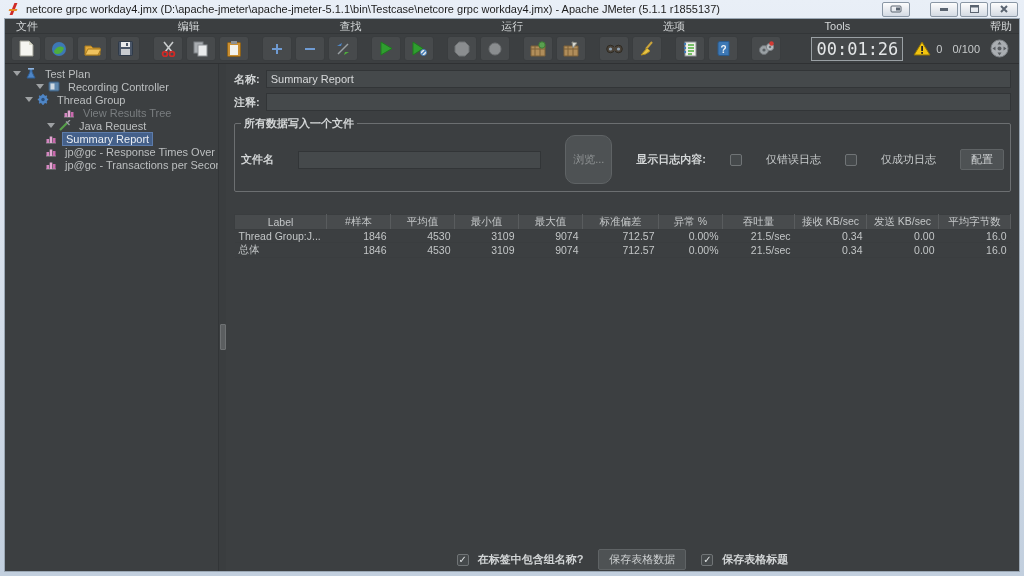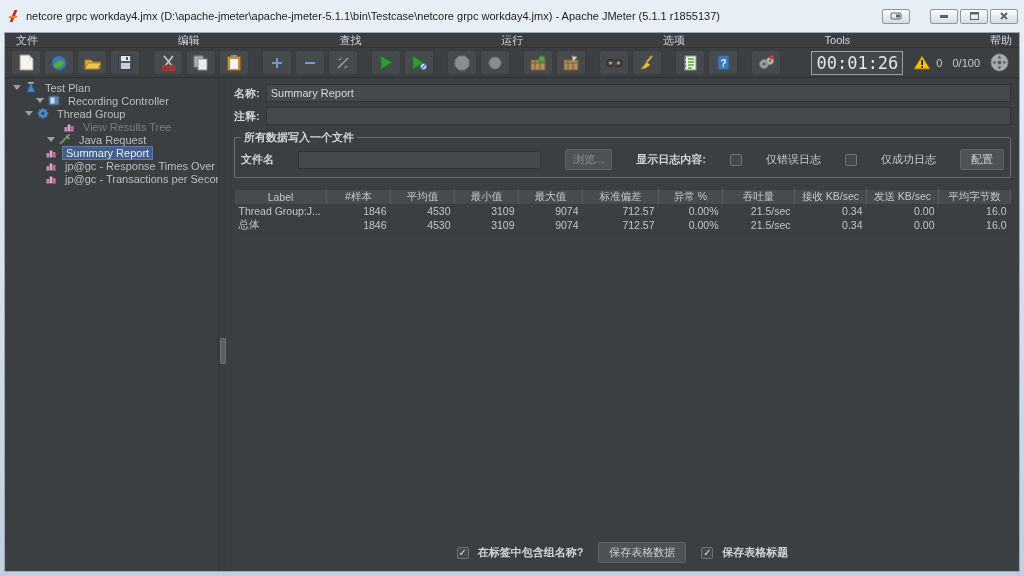--- a/index.html
+++ b/index.html
@@ -3,21 +3,21 @@
 <meta charset="utf-8">
 <style>
   * { margin:0; padding:0; box-sizing:border-box; }
   html,body { width:1024px; height:576px; overflow:hidden; }
   body { font-family:"Liberation Sans","DejaVu Sans",sans-serif; font-size:11px; background:#bfccda; }
 
   .window { width:1024px; height:576px; display:flex; flex-direction:column;
             background:linear-gradient(#e9eff7,#c2cfde); padding:0 4px 4px 4px; }
 
   
-  .titlebar { height:32px; display:flex; align-items:center; gap:6px; padding:0 2px; }
+  .titlebar { height:18px; display:flex; align-items:center; gap:6px; padding:0 2px; }
   .title-text { color:#1c1c1c; font-size:11px; white-space:nowrap; overflow:hidden; flex:1; }
   .win-btns { display:flex; gap:2px; align-items:center; }
   .win-btn { width:28px; height:15px; background:linear-gradient(#fdfdfd,#d4dbe4); border:1px solid #8a97a5;
              border-radius:2px; display:flex; align-items:center; justify-content:center;
              color:#5a6470; font-size:9px; line-height:1; }
   .win-btn.lone { margin-right:18px; }
   .jmeter-logo { width:14px; height:14px; position:relative; }
   .jmeter-logo:before { content:""; position:absolute; left:6px; top:1px; width:3px; height:12px;
                         background:#cf2a27; transform:skewX(-22deg); }
   .jmeter-logo:after { content:""; position:absolute; left:3px; top:7px; width:8px; height:2px; background:#e88c23; transform:skewX(-22deg); }
@@ -57,41 +57,41 @@
   .tree-row.selected .lbl { background:#44608a; border:1px solid #5d7cab; color:#e8ecf2; }
   .tree-row.disabled .lbl { color:#7a7e80; }
   .p0{padding-left:8px}.p1{padding-left:20px}.p2{padding-left:31px}.p3{padding-left:42px}
   .pl-deep{padding-left:58px}.pl{padding-left:40px}
 
   
   .panel-title { color:#d8dadb; font-size:13px; font-weight:bold; padding:2px 0 6px 2px; border-bottom:1px solid #4e5254; margin-bottom:7px; }
   .form-row { display:flex; align-items:center; margin-bottom:5px; gap:6px; }
   .form-label { color:#d2d5d6; font-weight:bold; flex:0 0 auto; }
   .text-input { flex:1; height:18px; background:#45494b; border:1px solid #323537; color:#d8dadb; padding:0 4px; font-size:11px; font-family:inherit; }
-  fieldset.file-group { border:1px solid #6c6f71; border-radius:2px; padding:4px 6px 7px 6px; margin-bottom:9px; }
+  fieldset.file-group { border:1px solid #6c6f71; border-radius:2px; padding:4px 6px 7px 6px; margin-bottom:20px; }
   fieldset.file-group legend { color:#d2d5d6; font-weight:bold; padding:0 3px; font-size:11px; }
   .fg-row { display:flex; align-items:center; gap:24px; }
   .btn { background:#4e5254; border:1px solid #5f6365; border-radius:2px; color:#cdd0d1; padding:2px 10px; font-size:11px; white-space:nowrap; }
-  .btn.dim { color:#8f9394; padding:2px 7px; }
+  .btn.dim { color:#8f9394; padding:16px 7px;border-radius:10px; }
   .checkbox { width:12px; height:12px; background:#45494b; border:1px solid #707476; border-radius:2px; flex:0 0 auto;
               display:flex; align-items:center; justify-content:center; color:#dfe2e3; font-size:10px; line-height:1; }
   .checkbox.checked:after { content:"✓"; }
   .cb-label { color:#c9cccd; white-space:nowrap; }
   .cb-label.bold { font-weight:bold; color:#d2d5d6; }
 
   
   table.results { border-collapse:collapse; width:100%; table-layout:fixed; margin-top:2px; }
   table.results th { background:#484b4d; color:#c3c6c7; font-weight:normal; font-size:10.5px; height:13px;
                      border:1px solid #3a3d3f; border-right:1px solid #595c5e; padding:0 3px; overflow:hidden; white-space:nowrap; }
   table.results td { color:#c3c6c7; font-size:10.5px; height:12px; padding:0 4px; border-bottom:1px solid #3a3d3f;
                      text-align:right; overflow:hidden; white-space:nowrap; }
   table.results td.lbl-cell { text-align:left; }
   .col-label{width:92px}.col-n{width:64px}
 
-  .table-footer { position:absolute; bottom:8px; left:0; right:0; display:flex; align-items:center; justify-content:center; gap:9px; }
+  .table-footer { position:absolute; bottom:1px; left:0; right:0; display:flex; align-items:center; justify-content:center; gap:9px; }
 </style>
 </head>
 <body>
 
 <div class="window">
 
   <div class="titlebar">
     <span class="jmeter-logo"></span>
     <span class="title-text">netcore grpc workday4.jmx (D:\apache-jmeter\apache-jmeter-5.1.1\bin\Testcase\netcore grpc workday4.jmx) - Apache JMeter (5.1.1 r1855137)</span>
     <span class="win-btns">

